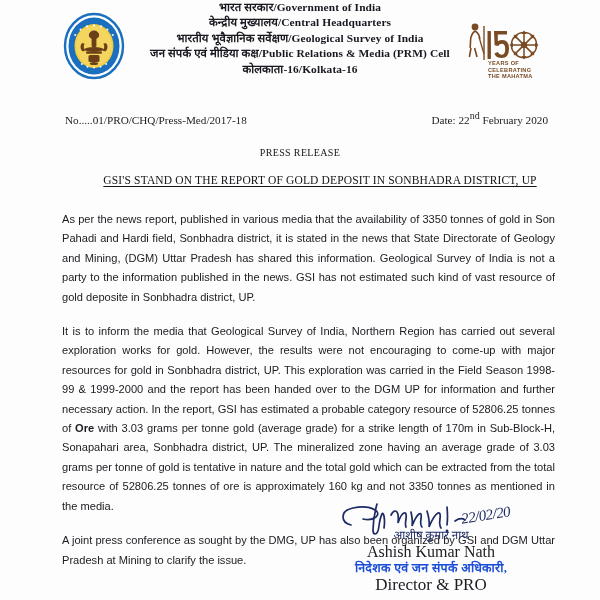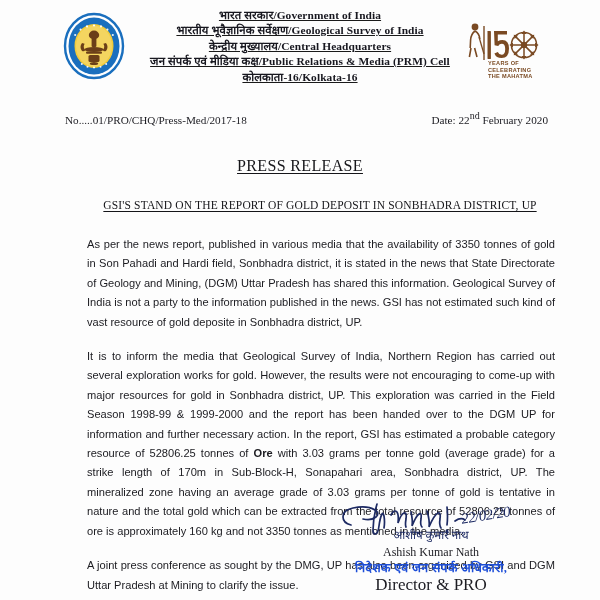--- a/index.html
+++ b/index.html
@@ -20,23 +20,21 @@
     width: 600px;
     height: 600px;
     background: #fdfdfd;
     box-sizing: border-box;
   }
 
   
   .header {
     position: relative;
     height: 104px;
-    padding-top: 8px;
     box-sizing: border-box;
-    text-decoration: underline;
   }
 
   .gsi-emblem {
     position: absolute;
     left: 62px;
     top: 12px;
     width: 64px;
     height: 68px;
   }
 
@@ -92,44 +90,43 @@
   }
 
   
   .titles {
     text-align: center;
     font-family: "Liberation Serif", serif;
     color: #151519;
   }
   .title-main {
     display: inline-block;
-    font-size: 16px;
+    font-size: 10px;
     font-weight: normal;
     letter-spacing: 0.35px;
-    text-decoration: underline;
     text-underline-offset: 2px;
-    margin-top: 25px;
+    margin-top: 15px;
   }
   .title-sub-wrap {
-    margin-top: 20px;
+    margin-top: 10px;
     padding-left: 40px;
   }
   .title-sub {
     display: inline-block;
     font-size: 11.5px;
     font-weight: normal;
     letter-spacing: 0.15px;
     text-decoration: underline;
     text-underline-offset: 2px;
     white-space: nowrap;
   }
 
   
   .body-text {
-    margin: 22px 45px 0 87px;
+    margin: 22px 45px 0 62px;
   }
   .para {
     font-family: "Liberation Sans", sans-serif;
     font-size: 11.1px;
     line-height: 19.4px;
     text-align: justify;
     color: #1b1b20;
     margin: 0 0 15px 0;
   }
   .para b { font-weight: bold; }
@@ -163,21 +160,21 @@
     font-family: "Liberation Serif", serif;
     font-size: 11.5px;
     color: #1d2a63;
     line-height: 13px;
     margin-top: -12px;
     position: relative;
     z-index: 1;
   }
   .sig-name-en {
     font-family: "Liberation Serif", serif;
-    font-size: 12px;
+    font-size: 16px;
     color: #1c1c22;
     line-height: 16px;
     margin-top: 2px;
   }
   .sig-desig-hi {
     font-family: "Liberation Serif", serif;
     font-weight: bold;
     font-size: 12.4px;
     color: #1d4ed8;
     line-height: 17px;
@@ -227,22 +224,22 @@
           <ellipse cx="25.5" cy="54.8" rx="1" ry="1"></ellipse>
           <ellipse cx="38.5" cy="54.8" rx="1" ry="1"></ellipse>
           <ellipse cx="19.8" cy="52" rx="1" ry="1"></ellipse>
           <ellipse cx="44.2" cy="52" rx="1" ry="1"></ellipse>
         </g>
       </svg>
     </div>
 
     <div class="header-lines">
       <div class="hline l1">भारत सरकार/Government of India</div>
+      <div class="hline">केन्द्रीय मुख्यालय/Central Headquarters</div>
       <div class="hline l2">भारतीय भूवैज्ञानिक सर्वेक्षण/Geological Survey of India</div>
-      <div class="hline">केन्द्रीय मुख्यालय/Central Headquarters</div>
       <div class="hline">जन संपर्क एवं मीडिया कक्ष/Public Relations &amp; Media (PRM) Cell</div>
       <div class="hline">कोलकाता-16/Kolkata-16</div>
     </div>
 
     <div class="gandhi-logo">
       <svg viewBox="0 0 80 66" width="80" height="66">
         <g fill="none" stroke="#7a4a23" stroke-width="1.5">
 
           <circle cx="13" cy="13" r="3.4" fill="#7a4a23" stroke="none"></circle>
           <path d="M13 17 q-4 3 -4.4 9 l-0.4 8" stroke-width="1.6"></path>

